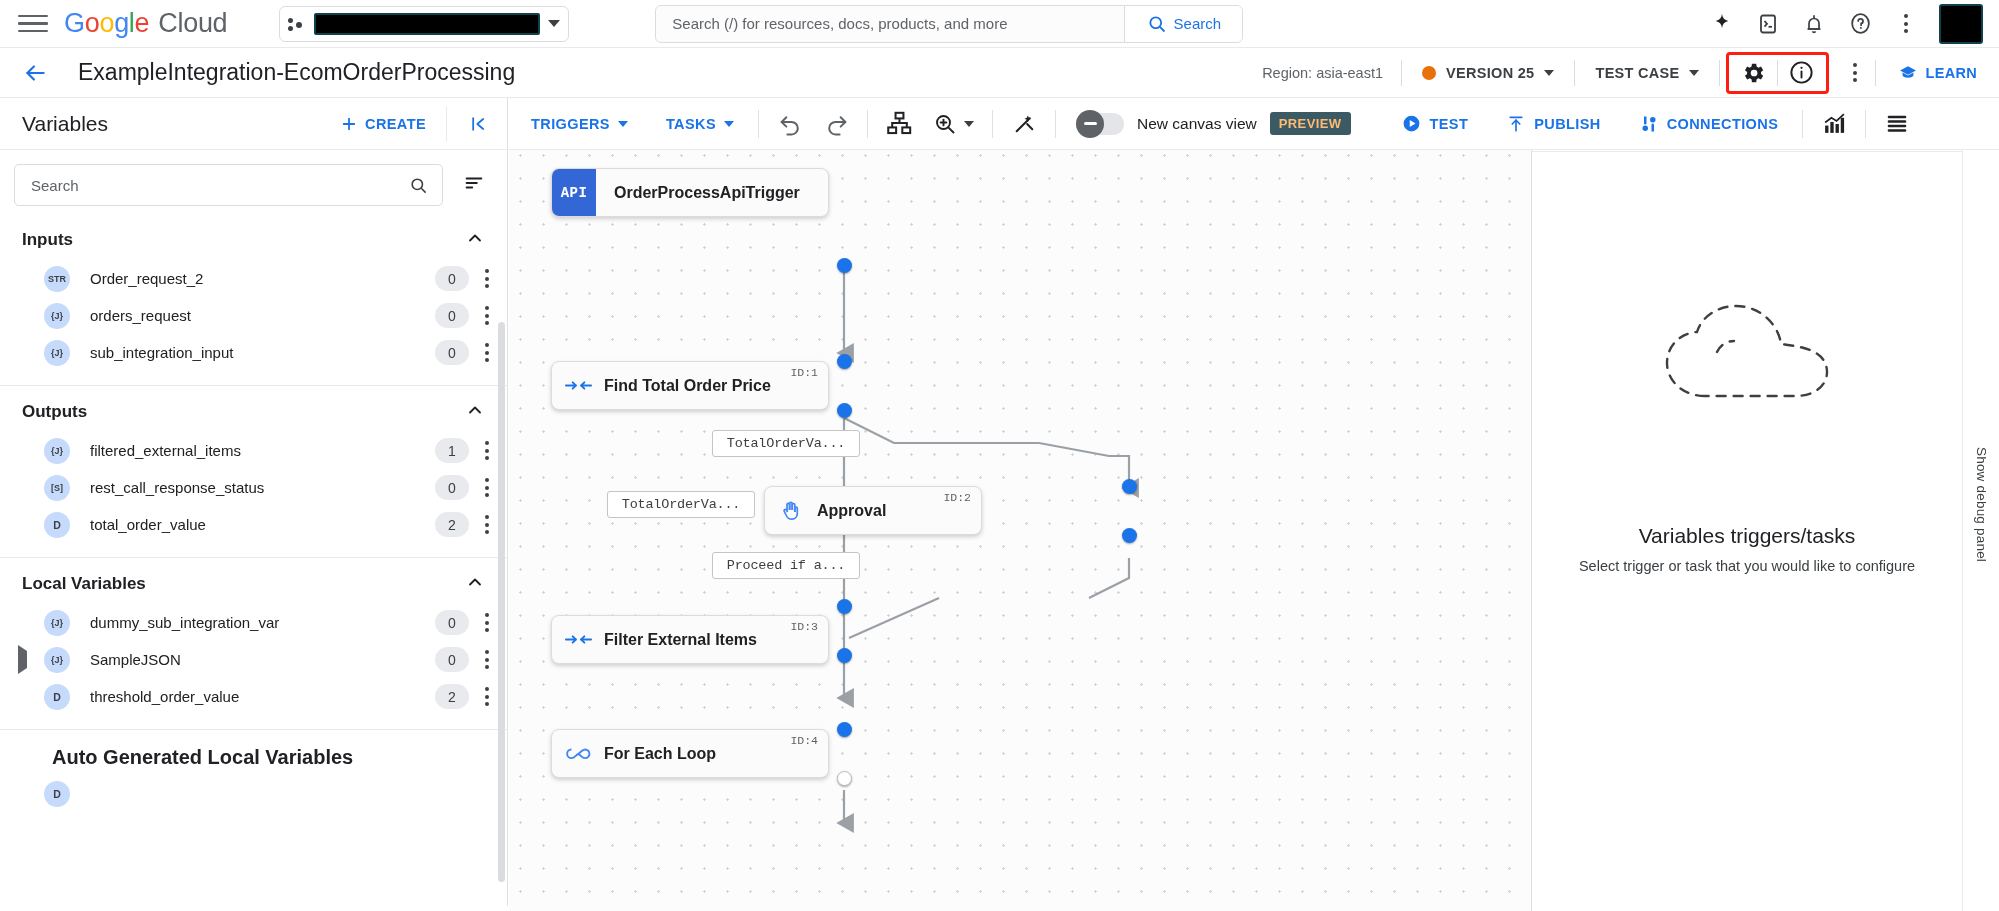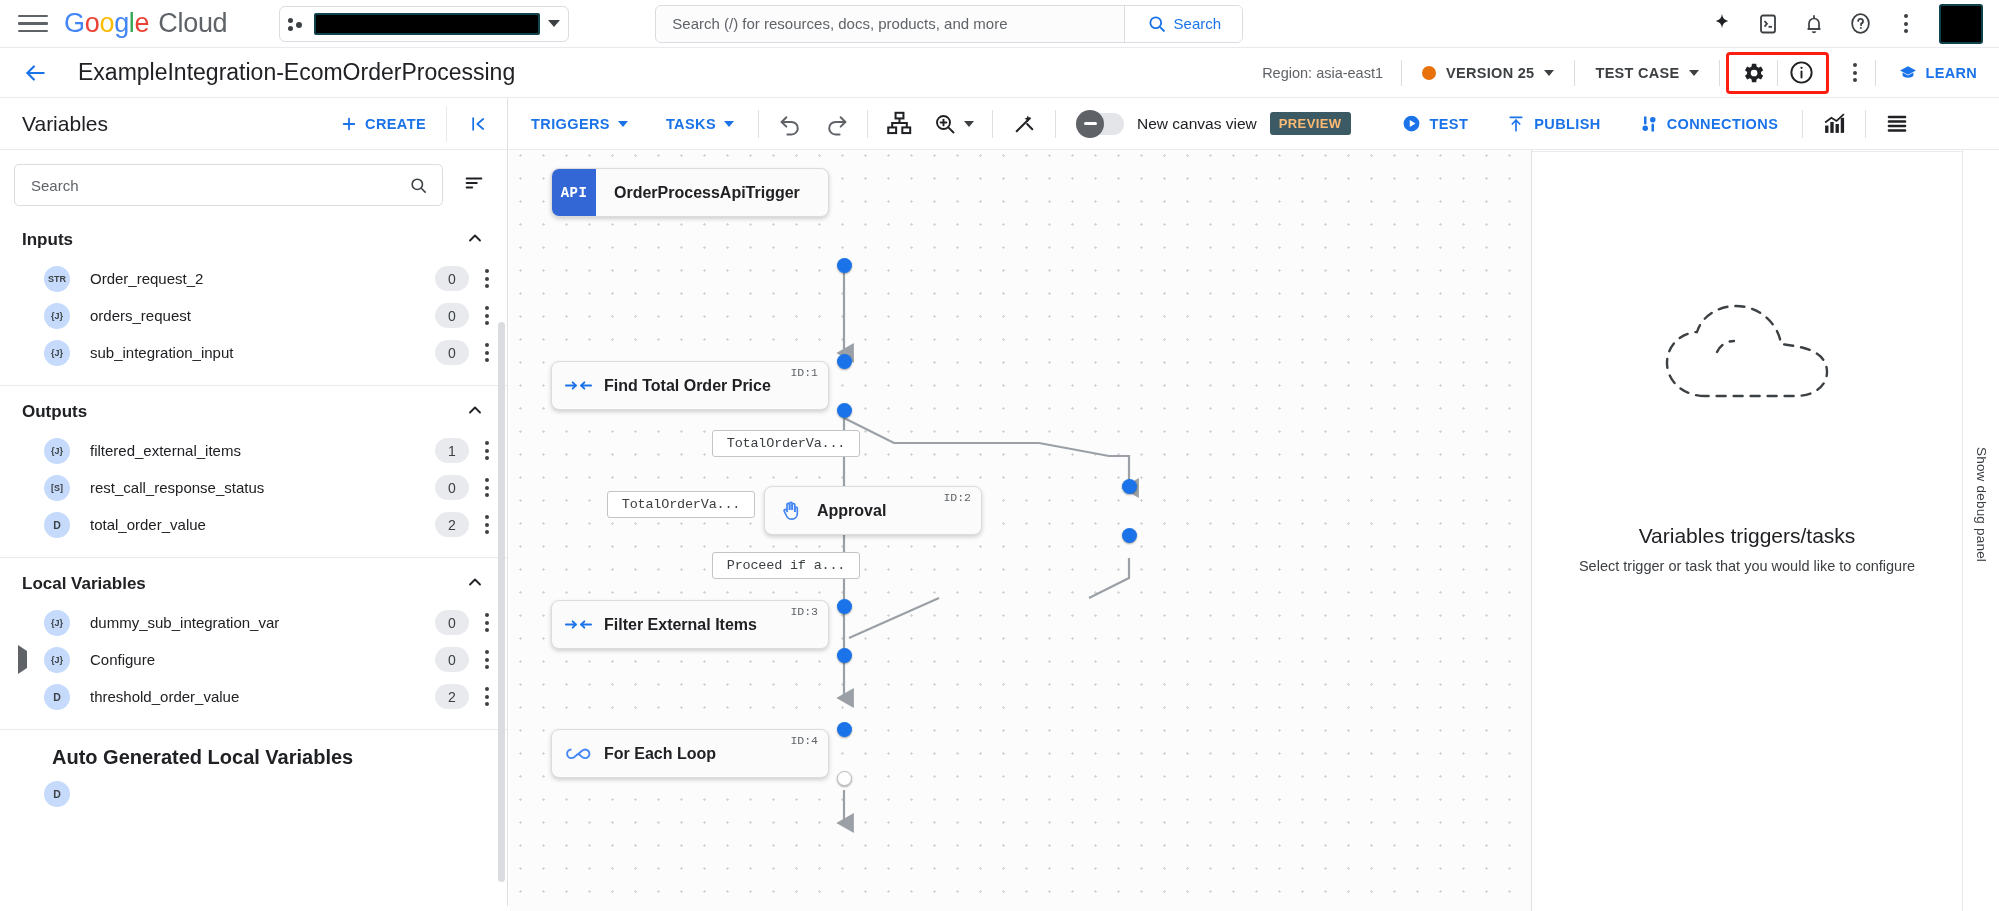--- a/index.html
+++ b/index.html
@@ -555,21 +555,21 @@
               <span class="kebab-v">
                 <i></i>
                 <i></i>
                 <i></i>
               </span>
             </span>
         </div>
         <div class="var-row" style="position:relative">
           <span class="expander"><span class="tri"></span></span>
           <span class="badge sm">{J}</span>
-          <span class="var-name">Configure</span>
+          <span class="var-name">SampleJSON</span>
           <span class="count-pill">0</span>
           <span class="row-kebab">
               <span class="kebab-v">
                 <i></i>
                 <i></i>
                 <i></i>
               </span>
             </span>
         </div>
         <div class="var-row">
@@ -749,21 +749,21 @@
           <path d="M13.2 11V5.8a1.3 1.3 0 0 1 2.6 0V13"></path>
           <path d="M15.8 13V9a1.3 1.3 0 0 1 2.5 0v5.2c0 3.6-2.2 6-5.4 6-3 0-4.6-1.5-5.6-3.7l-2-4.2a1.3 1.3 0 0 1 2.1-1.5L8.6 13"></path>
         </svg>
       </div>
       <div class="nlabel">Approval</div>
       <div class="node-id">ID:2</div>
     </div>
     <div class="port" style="left:613px; top:381px;"></div>
     <div class="port" style="left:613px; top:430px;"></div>
 
-    <div class="node" style="left:42px; top:502px; width:278px;">
+    <div class="node" style="left:42px; top:517px; width:278px;">
       <div class="nicon">
         <svg width="27" height="19" viewBox="0 0 30 20" fill="none" stroke="#1a73e8" stroke-width="2.1" stroke-linecap="round" stroke-linejoin="round">
           <line x1="1" y1="10" x2="12" y2="10"></line>
             <polyline points="8.5,6.5 12,10 8.5,13.5"></polyline>
           <line x1="29" y1="10" x2="18" y2="10"></line>
             <polyline points="21.5,6.5 18,10 21.5,13.5"></polyline>
         </svg>
       </div>
       <div class="nlabel">Filter External Items</div>
       <div class="node-id">ID:3</div>

